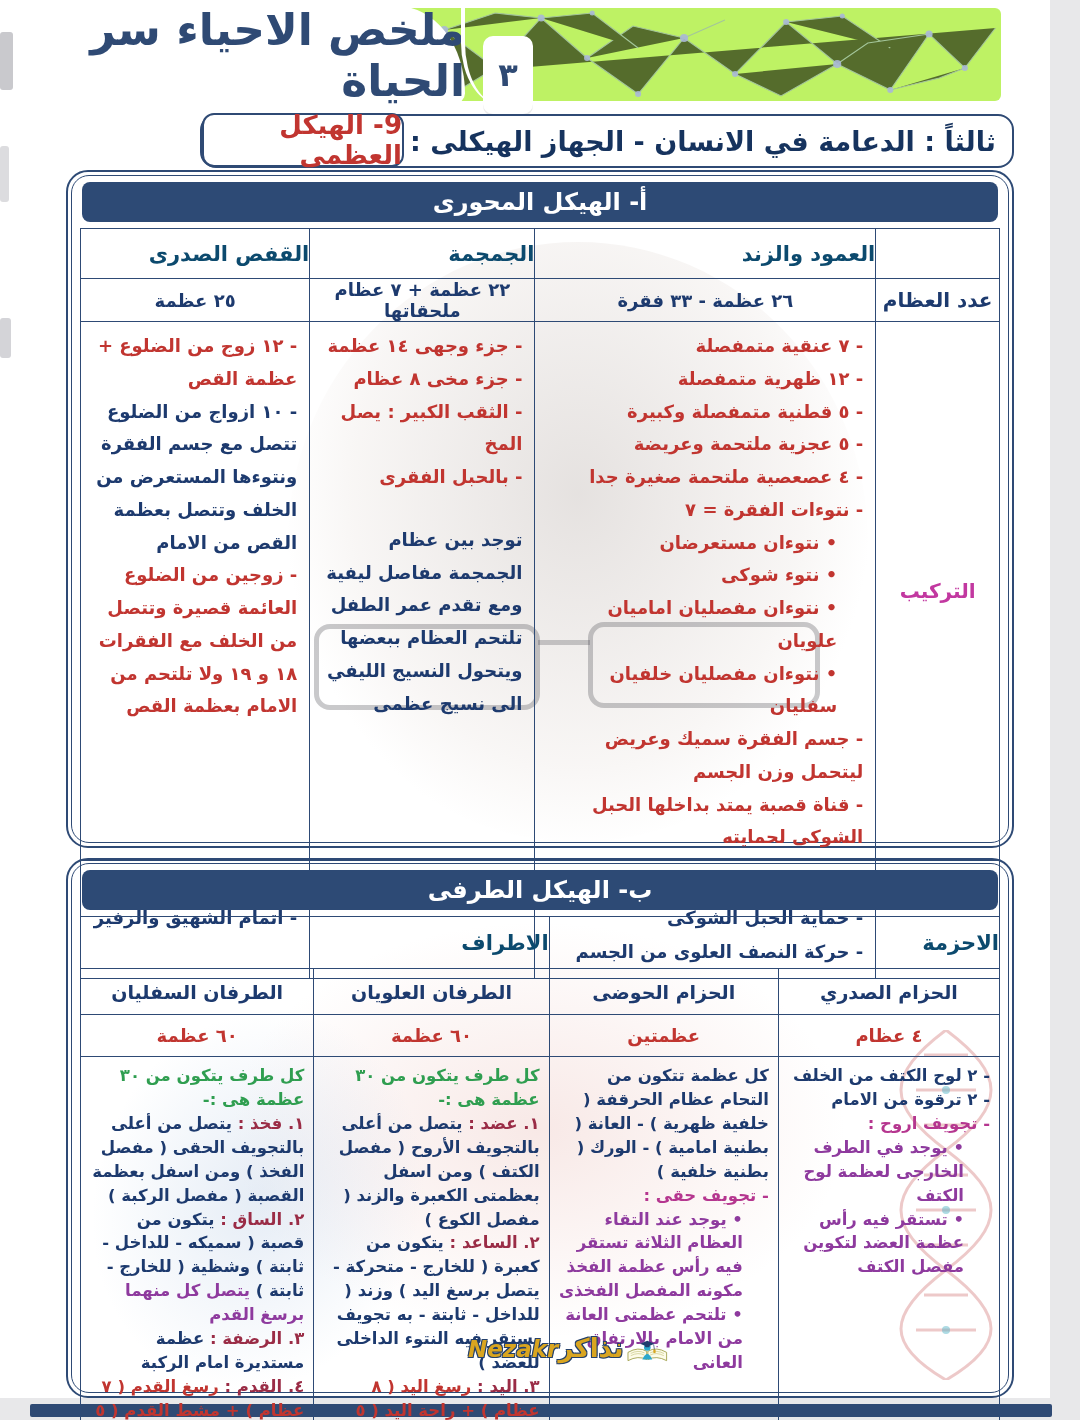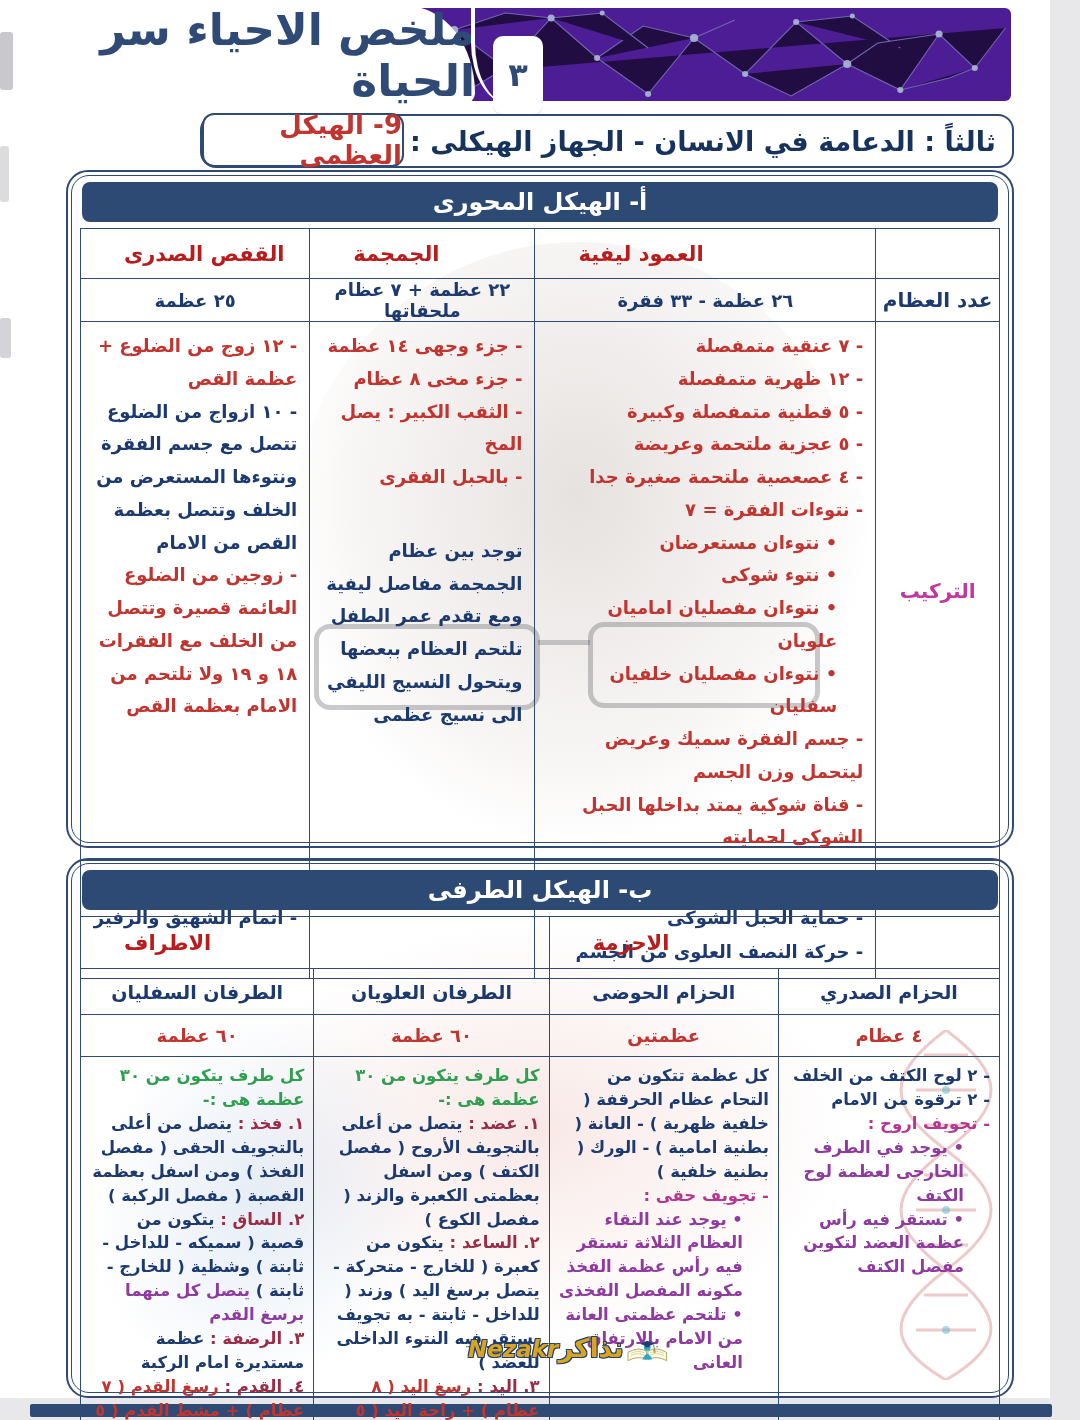--- a/index.html
+++ b/index.html
@@ -10,22 +10,22 @@
   
   .edge-right  { position:absolute; top:0; right:0; width:30px; height:100%; background:#e8e8ea; }
   .edge-bottom { position:absolute; left:0; bottom:0; width:100%; height:22px; background:#e8e8ea; }
   .bottom-bar  { position:absolute; left:30px; right:28px; bottom:3px; height:13px; background:#2f4a74; border-radius:2px; }
   .mark { position:absolute; background:#c9c9cd; border-radius:3px; }
   .m1 { left:0; top:32px;  width:13px; height:58px; }
   .m2 { left:0; top:146px; width:9px;  height:56px; background:#dcdcdf; }
   .m3 { left:0; top:318px; width:11px; height:40px; background:#d4d4d8; }
 
   
-  .banner { position:absolute; left:23px; top:8px; width:988px; height:93px;
-            background:#4c1d95; border-radius:6px; }
+  .banner { position:absolute; left:13px; top:8px; width:988px; height:93px;
+            background:#bef264; border-radius:6px; }
   .net { position:absolute; right:0; top:0; height:100%; width:62%; }
   .banner-plate { position:absolute; left:0; top:-2px; width:452px; height:97px; background:#ffffff;
                   border-top-right-radius:70px 90px; border-bottom-right-radius:10px;
                   display:flex; align-items:center; justify-content:center; }
   .banner-plate span { color:#2f4a74; font-weight:bold; font-size:44px; letter-spacing:-1px; }
   .banner-arc { position:absolute; left:448px; top:-2px; width:42px; height:100px;
                 border-left:4px solid #ffffff; border-radius:0 0 0 60px / 0 0 0 90px; }
   .page-tab { position:absolute; left:470px; top:28px; width:50px; height:78px; background:#ffffff;
               border-radius:10px; display:flex; align-items:center; justify-content:center;
               box-shadow:0 2px 0 rgba(0,0,0,.08); }
@@ -61,39 +61,39 @@
   .bridge { left:470px; top:468px; width:52px; height:5px; background:rgba(75,75,82,.28); }
   .blob-pink { left:160px; top:60px; width:620px; height:420px; border-radius:50%;
                background:radial-gradient(ellipse, rgba(236,196,190,.38), transparent 70%); }
   .blob-blue { left:30px; top:150px; width:320px; height:380px; border-radius:40%;
                background:radial-gradient(ellipse, rgba(175,198,226,.32), transparent 72%); transform:rotate(18deg); }
 
   
   table { position:relative; z-index:1; width:100%; border-collapse:collapse; table-layout:fixed;
           background:transparent; }
   td { border:1.6px solid #2e4a75; vertical-align:top; }
-  .th-red  { color:#b91c1c; font-weight:bold; font-size:21px; text-align:left; vertical-align:middle; height:50px;padding-left:43px; }
+  .th-red  { color:#0c4a6e; font-weight:bold; font-size:21px; text-align:right; vertical-align:middle; height:50px;padding-left:43px; }
   .th-navy { color:#1d3a6e; font-weight:bold; font-size:19px; text-align:center; vertical-align:middle; height:46px; }
   .count-cell { color:#c13530; font-weight:bold; font-size:18px; text-align:center; vertical-align:middle; height:42px; }
   .count-a { color:#1d3a6e; }
   .label-cell { color:#1d3a6e; font-weight:bold; font-size:20px; text-align:center; vertical-align:middle; }
   .label-magenta { color:#c238a0; }
   .cell { padding:8px 12px 6px; font-weight:bold; }
   .cell-a { font-size:18px; line-height:1.82; }
   .cell-b { font-size:16.5px; line-height:1.45; padding:7px 9px 4px; }
   .cell-imp { font-size:18px; line-height:1.9; padding-top:6px; }
   .ln { text-align:right; }
   .red     { color:#c13530; }
   .navy    { color:#1d3a6e; }
   .magenta { color:#b5368f; }
   .purple  { color:#8e3a9e; }
   .green   { color:#2f9e50; }
   .maroon  { color:#9a2c46; }
   .ind    { padding-right:26px; }
-  .gap    { margin-top:41px; }
+  .gap    { margin-top:30px; }
   .center { text-align:center; }
 
   
   .logo { position:absolute; left:468px; top:1292px; width:204px; height:118px; z-index:6;
           display:flex; flex-direction:row; align-items:center; }
   .logo-text { margin-top:-6px; font-size:26px; font-weight:bold; color:#d9a520; direction:rtl;
                text-shadow:1px 1px 0 #24406b, -1px 1px 0 #24406b, 1px -1px 0 #24406b, -1px -1px 0 #24406b; }
   .logo-text .latin { font-style:italic; font-size:23px; }
 </style>
 </head>
@@ -150,21 +150,21 @@
     <table>
       <colgroup>
           <col style="width:122px">
           <col style="width:336px">
           <col style="width:222px">
           <col style="width:226px">
         </colgroup>
       <tbody>
           <tr>
         <td class="th-red"></td>
-        <td class="th-red">العمود ليفية</td>
+        <td class="th-red">العمود والزند</td>
         <td class="th-red">الجمجمة</td>
         <td class="th-red">القفص الصدرى</td>
       </tr>
       <tr>
         <td class="label-cell">عدد العظام</td>
         <td class="count-cell count-a">٢٦ عظمة  -  ٣٣ فقرة</td>
         <td class="count-cell count-a">٢٢ عظمة + ٧ عظام ملحقاتها</td>
         <td class="count-cell count-a">٢٥ عظمة</td>
       </tr>
       <tr style="height:404px">
@@ -174,21 +174,21 @@
               <div class="ln red">- ١٢ ظهرية متمفصلة</div>
               <div class="ln red">- ٥ قطنية متمفصلة وكبيرة</div>
               <div class="ln red">- ٥ عجزية ملتحمة وعريضة</div>
               <div class="ln red">- ٤ عصعصية ملتحمة صغيرة جدا</div>
               <div class="ln red">- نتوءات الفقرة = ٧</div>
               <div class="ln red ind">• نتوءان مستعرضان</div>
               <div class="ln red ind">• نتوء شوكى</div>
               <div class="ln red ind">• نتوءان مفصليان اماميان علويان</div>
               <div class="ln red ind">• نتوءان مفصليان خلفيان سفليان</div>
               <div class="ln red">- جسم الفقرة سميك وعريض ليتحمل وزن الجسم</div>
-              <div class="ln red">- قناة شوكية يمتد بداخلها الحبل الشوكى لحمايته</div>
+              <div class="ln red">- قناة قصبة يمتد بداخلها الحبل الشوكى لحمايته</div>
             </td>
         <td class="cell cell-a">
               <div class="ln red">- جزء وجهى  ١٤ عظمة</div>
               <div class="ln red">- جزء مخى  ٨ عظام</div>
               <div class="ln red">- الثقب الكبير : يصل المخ</div>
               <div class="ln red">- بالحبل الفقرى</div>
               <div class="ln navy gap">توجد بين عظام الجمجمة مفاصل ليفية ومع تقدم عمر الطفل تلتحم العظام ببعضها ويتحول النسيج الليفي الى نسيج عظمى</div>
             </td>
         <td class="cell cell-a">
               <div class="ln red">- ١٢ زوج من الضلوع + عظمة القص</div>

